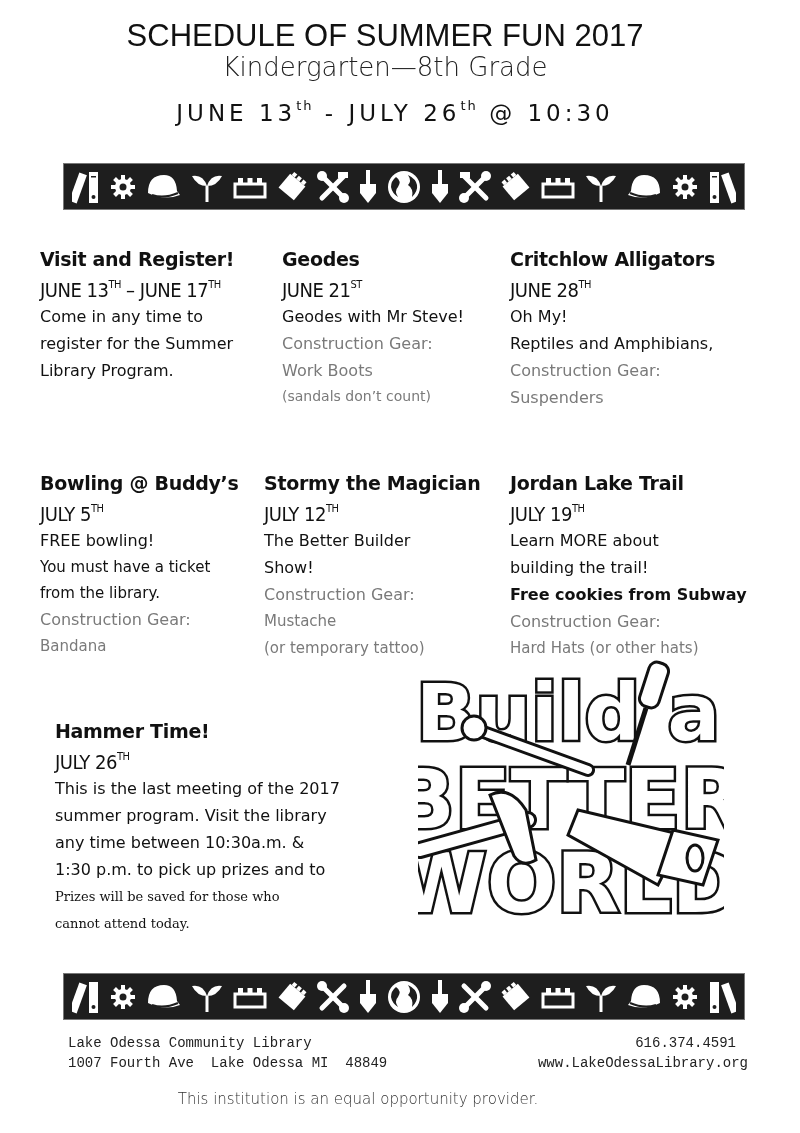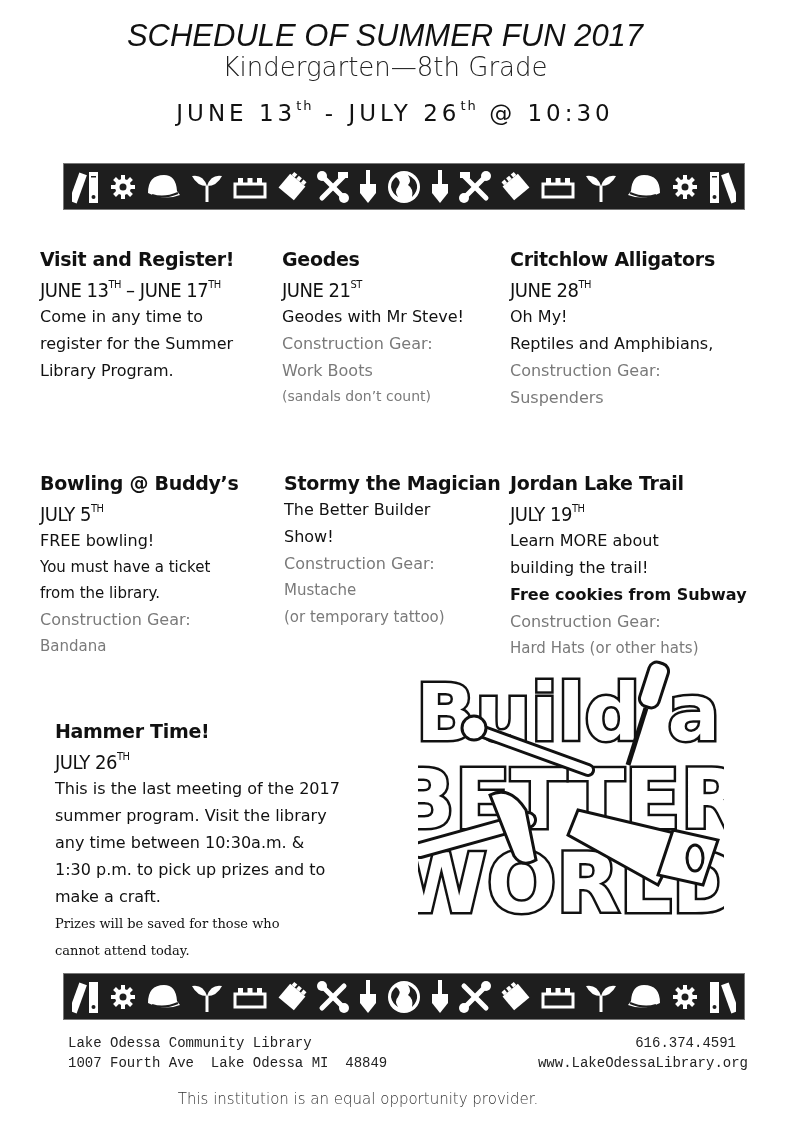--- a/index.html
+++ b/index.html
@@ -1,18 +1,18 @@
 <!DOCTYPE html>
 <html><head>
 <meta charset="utf-8">
 <style>
   html, body { margin:0; padding:0; background:#fff; }
   body { width:800px; height:1133px; position:relative; overflow:hidden; color:#111; font-family:"DejaVu Sans", sans-serif; }
   .abs { position:absolute; }
-  .title { left:0; width:770px; top:18px; text-align:center; font-family:"Liberation Sans", sans-serif; font-size:31px; line-height:36px; color:#111;font-style:italic; }
+  .title { left:0; width:770px; top:18px; text-align:center; font-family:"Liberation Sans", sans-serif; font-size:31px; line-height:36px; color:#111; }
   .subtitle { left:0; width:770px; top:51px; text-align:center; font-family:"DejaVu Sans", sans-serif; font-weight:200; font-size:26px; line-height:32px; color:#222; }
   .daterange { left:0; width:790px; top:98px; text-align:center; font-family:"DejaVu Sans", sans-serif; font-size:23px; letter-spacing:4px; color:#111; }
   .daterange sup { font-size:13px; letter-spacing:2px; vertical-align:11px; }
   .banner { left:63px; width:682px; height:47px; background:#1e1e1e; border:1px solid #777; display:flex; align-items:center; justify-content:space-between; padding:0 8px; box-sizing:border-box; }
   .banner svg { display:block; }
   .event { text-align:left;margin-top:8px; }
   .ev-title { font-family:"DejaVu Sans", sans-serif; font-weight:bold; font-size:19px; line-height:26px; color:#111; letter-spacing:-0.3px; }
   .ev-date { font-family:"DejaVu Sans Condensed","DejaVu Sans", sans-serif; font-size:20px; line-height:26px; color:#111; letter-spacing:-0.5px; }
   .ev-date sup { font-size:11px; vertical-align:9px; }
   .ev-desc { font-family:"DejaVu Sans", sans-serif; font-size:16px; line-height:27px; color:#111; }
@@ -174,22 +174,23 @@
 <div class="abs event" style="left:40px; width:240px; top:462px;">
   <div class="ev-title">Bowling @ Buddy’s</div>
   <div class="ev-date"><span>JULY 5</span><sup>TH</sup></div>
   <div class="ev-desc">FREE bowling!</div>
   <div class="ev-desc small">You must have a ticket</div>
   <div class="ev-desc small">from the library.</div>
   <div class="gear-label">Construction Gear:</div>
   <div class="gear-item">Bandana</div>
 </div>
 
-<div class="abs event" style="left:284px; width:226px; top:462px;">
+<div class="abs event" style="left:264px; width:226px; top:462px;">
   <div class="ev-title">Stormy the Magician</div>
+  <div class="ev-date"><span>JULY 12</span><sup>TH</sup></div>
   <div class="ev-desc">The Better Builder</div>
   <div class="ev-desc">Show!</div>
   <div class="gear-label">Construction Gear:</div>
   <div class="gear-item">Mustache</div>
   <div class="gear-item">(or temporary tattoo)</div>
 </div>
 
 <div class="abs event" style="left:510px; width:252px; top:462px;">
   <div class="ev-title">Jordan Lake Trail</div>
   <div class="ev-date"><span>JULY 19</span><sup>TH</sup></div>
@@ -200,21 +201,20 @@
   <div class="gear-item">Hard Hats (or other hats)</div>
 </div>
 
 <div class="abs event" style="left:55px; width:360px; top:710px;">
   <div class="ev-title">Hammer Time!</div>
   <div class="ev-date"><span>JULY 26</span><sup>TH</sup></div>
   <div class="ev-desc">This is the last meeting of the 2017</div>
   <div class="ev-desc">summer program. Visit the library</div>
   <div class="ev-desc">any time  between 10:30a.m. &amp;</div>
   <div class="ev-desc">1:30 p.m. to pick up prizes and to</div>
-  <div class="ev-desc">make a craft.</div>
   <div class="hammer-italic">Prizes will be saved for those who</div>
   <div class="hammer-italic">cannot attend today.</div>
 </div>
 
 <div class="abs" style="left:418px; top:660px; width:306px; height:262px;">
   <svg width="306" height="262" viewBox="0 0 306 262">
     <g font-family="DejaVu Sans, sans-serif" font-weight="bold" fill="#fff" stroke="#111" stroke-width="5" paint-order="stroke" text-anchor="middle">
       <text x="150" y="80" font-size="78">Build a</text>
       <text x="150" y="168" font-size="82">BETTER</text>
       <text x="150" y="252" font-size="82">WORLD</text>

